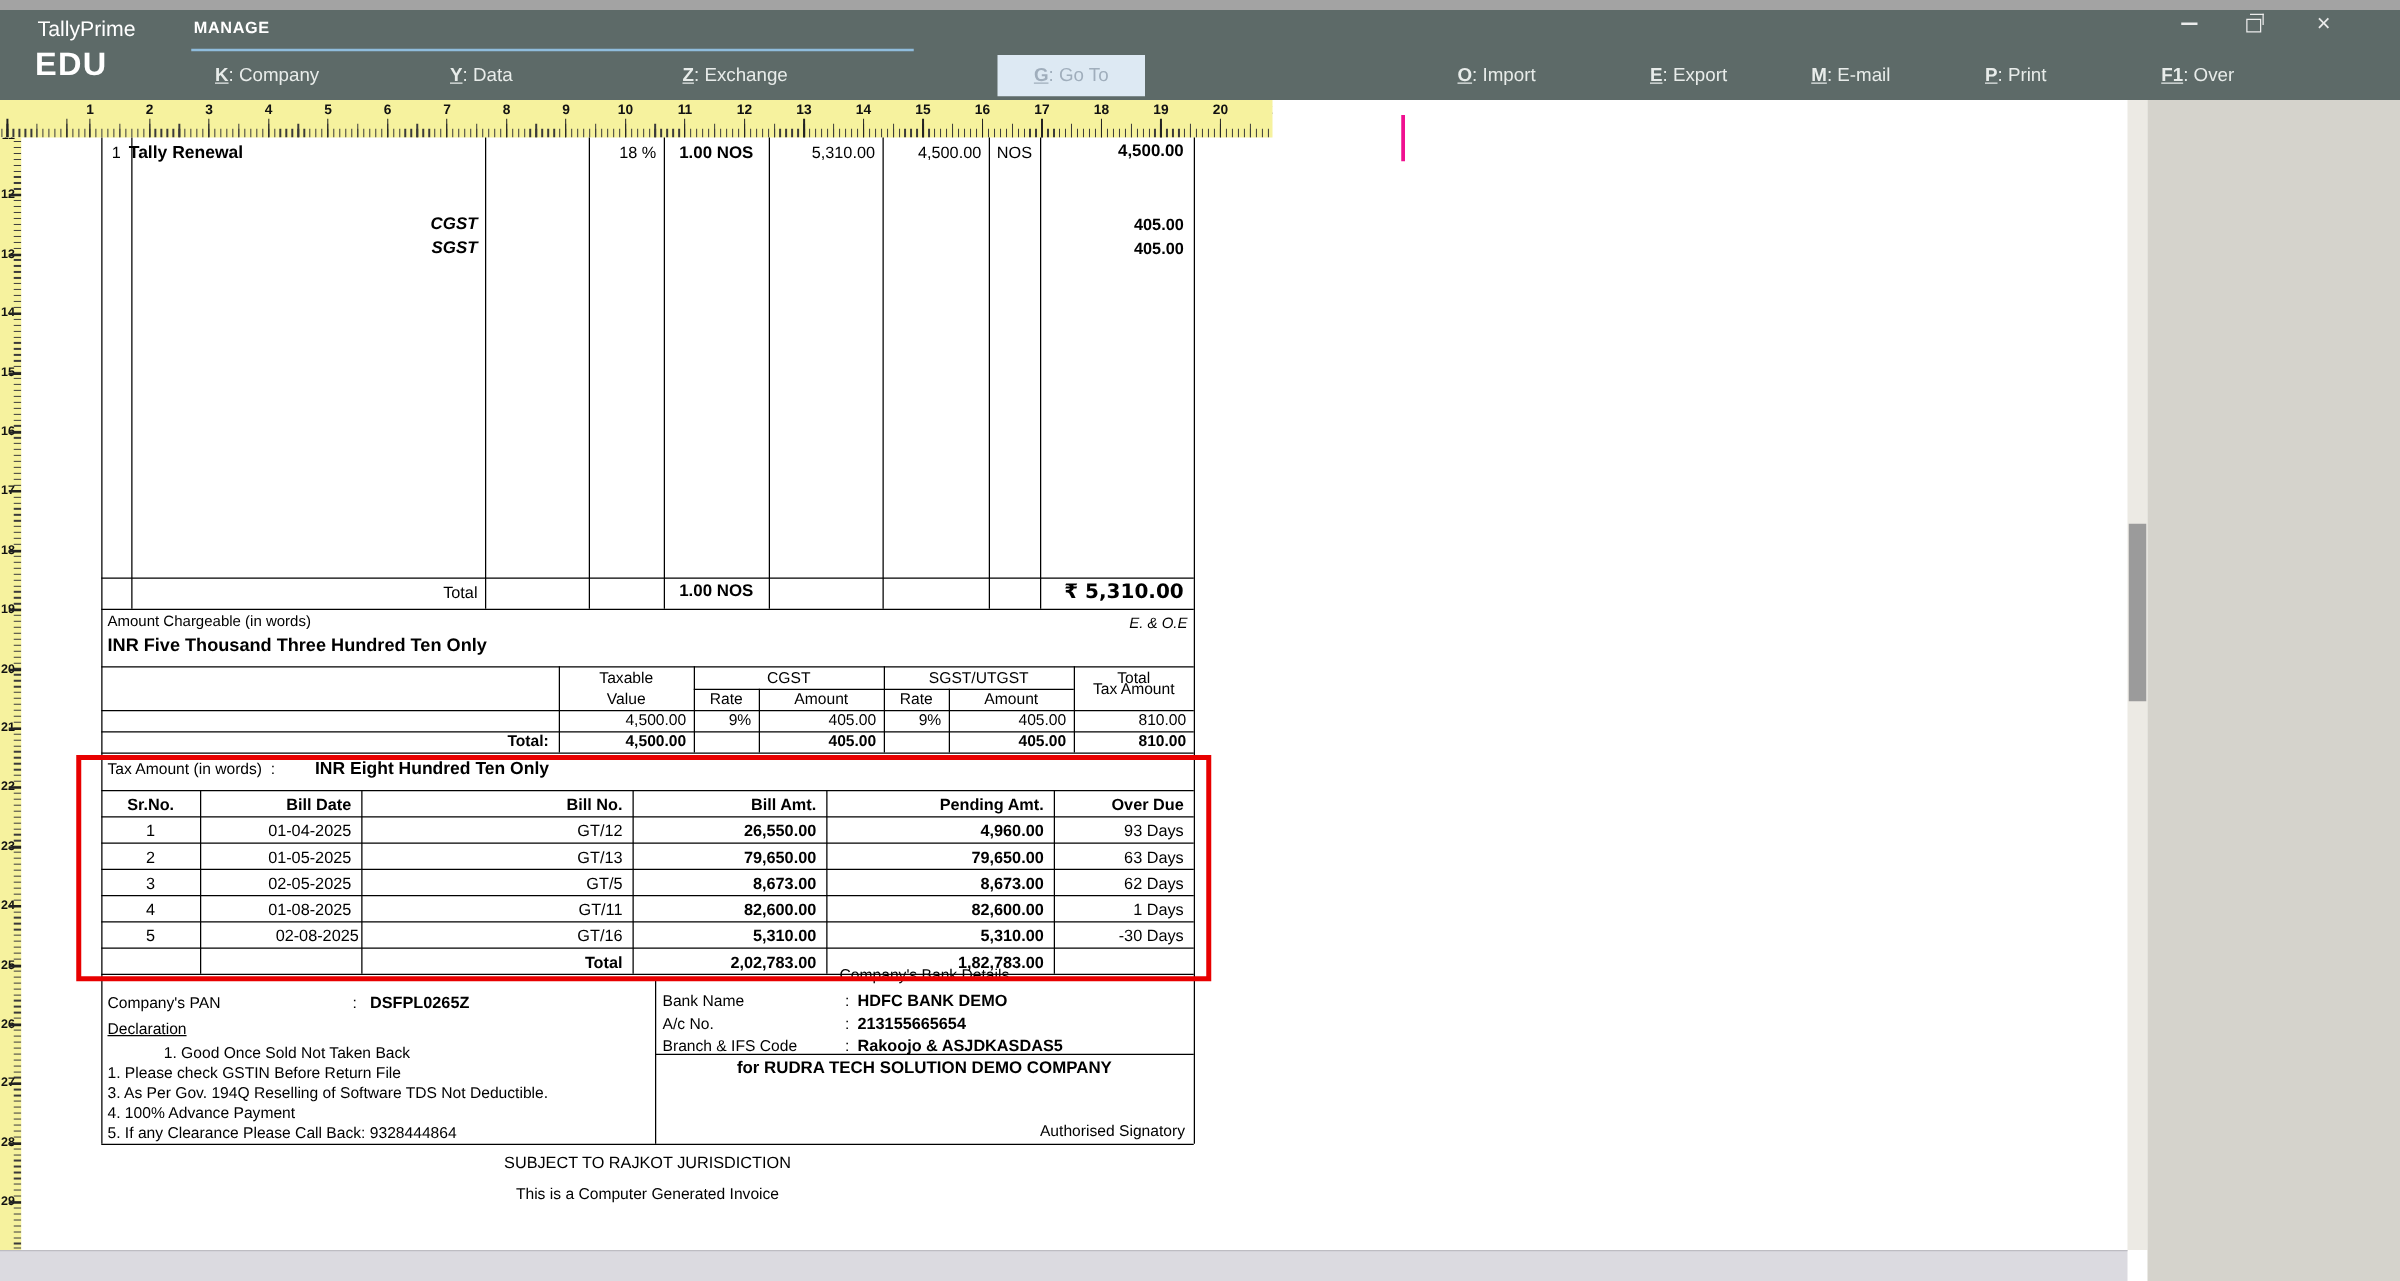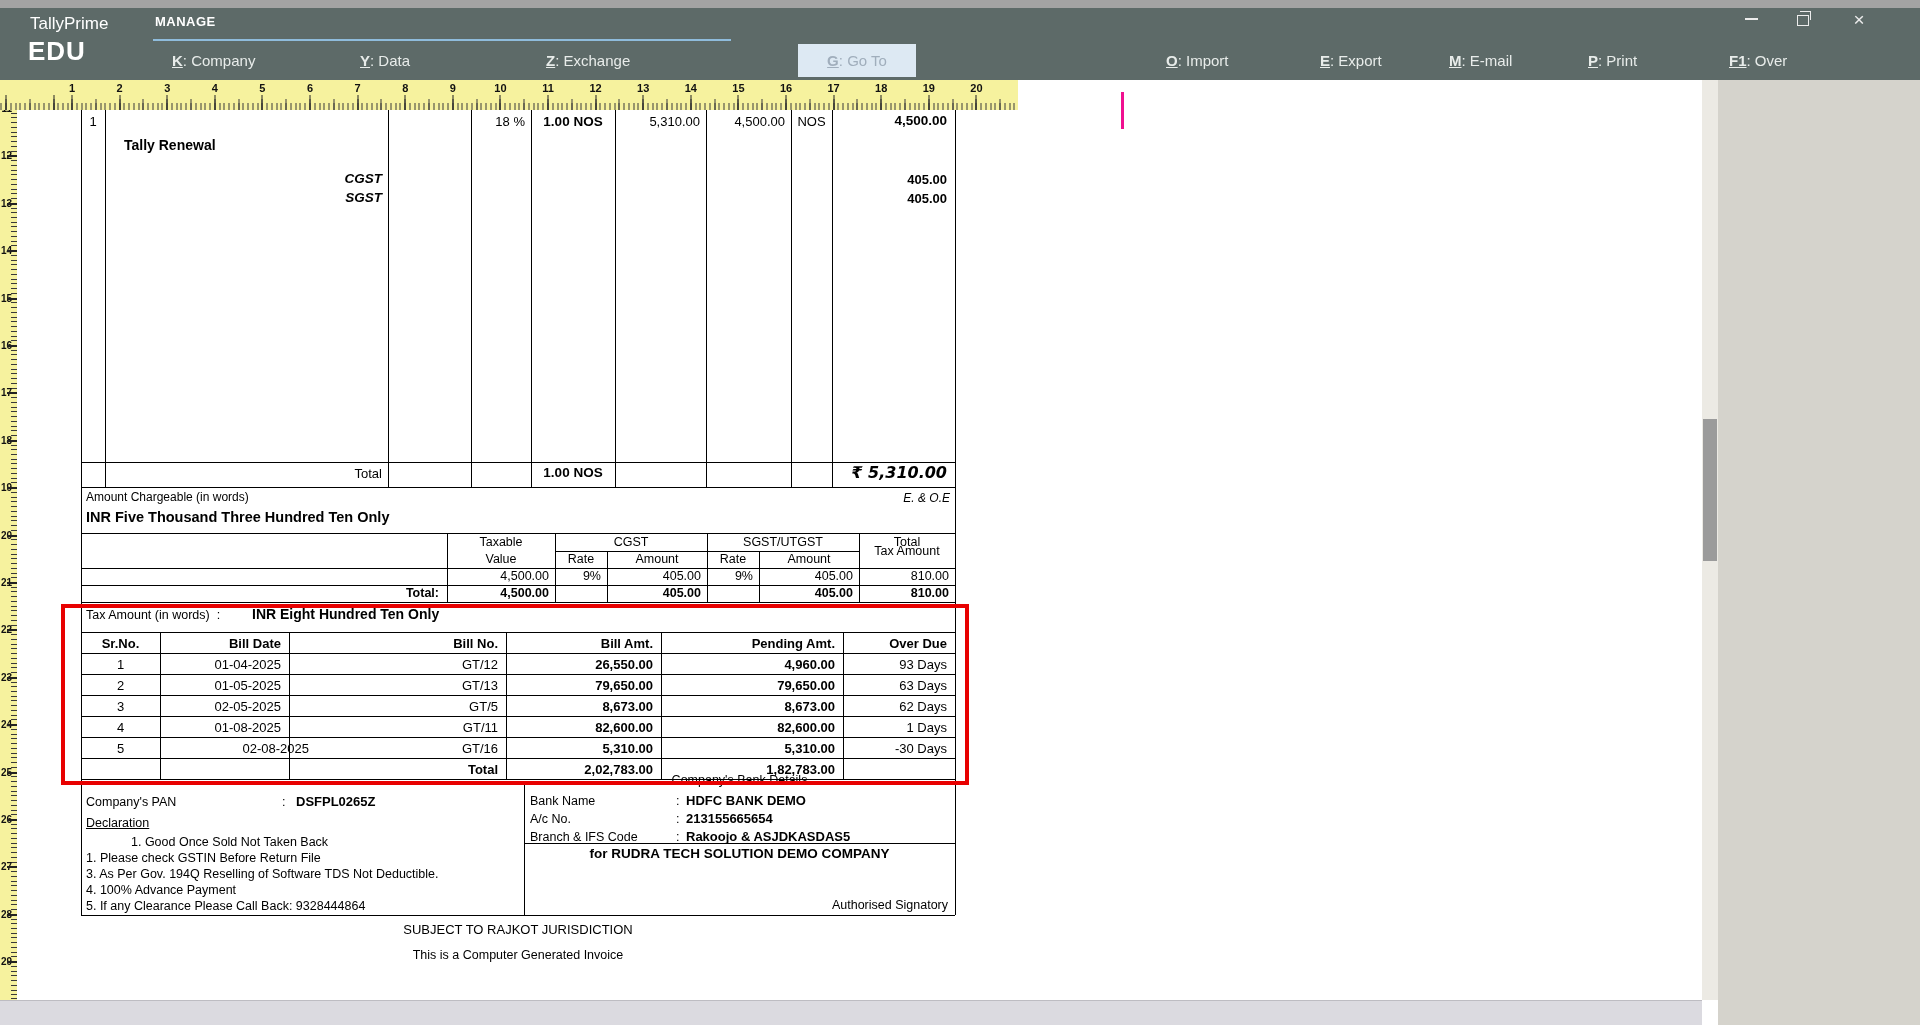--- a/index.html
+++ b/index.html
@@ -211,36 +211,36 @@
       <div class="vl" style="left:506px;top:632px;height:147px;"></div>
       <div class="vl" style="left:661px;top:632px;height:147px;"></div>
       <div class="vl" style="left:843px;top:632px;height:147px;"></div>
 
       <div class="vl" style="left:524px;top:783px;height:132px;"></div>
       <div class="hl" style="left:524px;top:843px;width:431px;"></div>
       <div class="hl" style="left:81px;top:915px;width:874px;"></div>
     </div>
 
     <div class="abs t13 c" style="left:81px;top:114px;width:24px;">1</div>
-    <div class="abs t14 b" style="left:124px;top:113px;margin-top:24px;">Tally Renewal</div>
+    <div class="abs t14 b" style="left:103px;top:113px;">Tally Renewal</div>
     <div class="abs t13 r" style="left:471px;top:114px;width:54px;">18 %</div>
     <div class="abs t135 b c" style="left:531px;top:114px;width:84px;">1.00 NOS</div>
     <div class="abs t13 r" style="left:615px;top:114px;width:85px;">5,310.00</div>
     <div class="abs t13 r" style="left:706px;top:114px;width:79px;">4,500.00</div>
     <div class="abs t13 c" style="left:791px;top:114px;width:41px;">NOS</div>
     <div class="abs t135 b r" style="left:832px;top:113px;width:115px;">4,500.00</div>
 
     <div class="abs t135 b i r" style="left:105px;top:171px;width:277px;">CGST</div>
     <div class="abs t135 b i r" style="left:105px;top:190px;width:277px;">SGST</div>
     <div class="abs t13 b r" style="left:832px;top:172px;width:115px;">405.00</div>
     <div class="abs t13 b r" style="left:832px;top:191px;width:115px;">405.00</div>
 
     <div class="abs t13 r" style="left:105px;top:466px;width:277px;">Total</div>
     <div class="abs t135 b c" style="left:531px;top:465px;width:84px;">1.00 NOS</div>
-    <div class="abs t16 b r rupee" style="left:812px;top:463px;width:135px;font-style:italic;">₹ 5,310.00</div>
+    <div class="abs t16 b r rupee" style="left:812px;top:463px;width:135px;">₹ 5,310.00</div>
 
     <div class="abs t12" style="left:86px;top:490px;">Amount Chargeable (in words)</div>
     <div class="abs t12 i r" style="left:860px;top:491px;width:90px;">E. &amp; O.E</div>
     <div class="abs t145 b" style="left:86px;top:509px;">INR Five Thousand Three Hundred Ten Only</div>
 
     <div class="abs t125 c" style="left:447px;top:535px;width:108px;">Taxable</div>
     <div class="abs t125 c" style="left:447px;top:552px;width:108px;">Value</div>
     <div class="abs t125 c" style="left:555px;top:535px;width:152px;">CGST</div>
     <div class="abs t125 c" style="left:707px;top:535px;width:152px;">SGST/UTGST</div>
     <div class="abs t125 c" style="left:859px;top:535px;width:96px;">Total</div>
@@ -295,21 +295,21 @@
     <div class="abs t13 r" style="left:843px;top:699px;width:104px;">62 Days</div>
 
     <div class="abs t13 c" style="left:81px;top:720px;width:79px;">4</div>
     <div class="abs t13 r" style="left:160px;top:720px;width:121px;">01-08-2025</div>
     <div class="abs t13 r" style="left:289px;top:720px;width:209px;">GT/11</div>
     <div class="abs t13 b r" style="left:506px;top:720px;width:147px;">82,600.00</div>
     <div class="abs t13 b r" style="left:661px;top:720px;width:174px;">82,600.00</div>
     <div class="abs t13 r" style="left:843px;top:720px;width:104px;">1 Days</div>
 
     <div class="abs t13 c" style="left:81px;top:741px;width:79px;">5</div>
-    <div class="abs t13 r" style="left:172px;top:741px;width:121px;padding-left:16px;">02-08-2025</div>
+    <div class="abs t13 r" style="left:150px;top:741px;width:121px;padding-left:16px;">02-08-2025</div>
     <div class="abs t13 r" style="left:289px;top:741px;width:209px;">GT/16</div>
     <div class="abs t13 b r" style="left:506px;top:741px;width:147px;">5,310.00</div>
     <div class="abs t13 b r" style="left:661px;top:741px;width:174px;">5,310.00</div>
     <div class="abs t13 r" style="left:843px;top:741px;width:104px;">-30 Days</div>
 
     <div class="abs t13 b r" style="left:289px;top:762px;width:209px;">Total</div>
     <div class="abs t13 b r" style="left:506px;top:762px;width:147px;">2,02,783.00</div>
     <div class="abs t13 b r" style="left:661px;top:762px;width:174px;">1,82,783.00</div>
 
     <div class="abs t125 c" style="left:524px;top:773px;width:431px;">Company's Bank Details</div>

